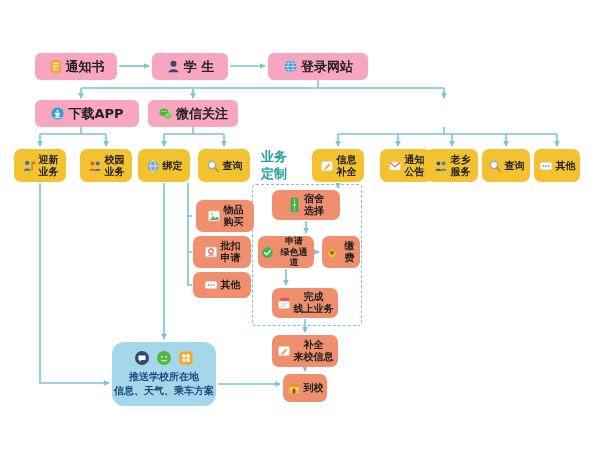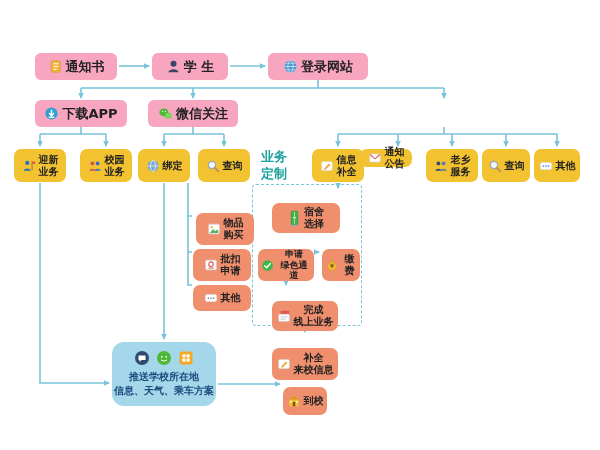--- a/index.html
+++ b/index.html
@@ -6,21 +6,21 @@
   .canvas{position:relative;width:600px;height:450px;background:#fff;overflow:hidden;
           font-family:"DejaVu Sans",sans-serif;}
   svg.arrows{position:absolute;left:0;top:0;z-index:0;}
   .arrow{stroke:var(--arrow,#79c4dd);stroke-width:1.6;fill:none;}
   .ah{fill:var(--arrow,#79c4dd);}
   .dashed{position:absolute;border:1.5px dashed var(--arrow,#8fcfe0);border-radius:4px;z-index:1;box-sizing:border-box;}
   .node{position:absolute;display:flex;align-items:center;justify-content:center;gap:3px;
         border-radius:6px;z-index:2;box-sizing:border-box;padding:2px 3px;}
   .pink{background:var(--pink,#f8a6c0);}
   .yellow{background:var(--yellow,#f2c230);border-radius:7px;}
-  .orange{background:var(--orange,#ef8f6e);border-radius:7px;margin-top:13px;}
+  .orange{background:var(--orange,#ef8f6e);border-radius:7px;}
   .label{font-weight:bold;color:#222;white-space:pre-line;text-align:center;line-height:1.2;}
   .fs13{font-size:13px;}
   .fs10{font-size:10px;}
   .ic{display:inline-flex;flex:none;}
   .ic svg{display:block;}
   .custom-label{position:absolute;color:var(--custom_label,#1fa29e);font-weight:bold;font-size:13px;
                 white-space:pre-line;text-align:center;line-height:1.3;z-index:2;}
   .pushbox{position:absolute;background:var(--blue_box,#a5d7ea);border-radius:12px;display:flex;
            flex-direction:column;align-items:center;justify-content:center;gap:4px;z-index:2;box-sizing:border-box;}
   .push-icons{display:flex;gap:6px;}
@@ -97,21 +97,21 @@
           <circle cx="8" cy="8" r="6.3" fill="#4a97d2"></circle>
           <ellipse cx="8" cy="8" rx="2.8" ry="6.3" fill="none" stroke="#cfe6f5" stroke-width="0.9"></ellipse>
           <line x1="1.7" y1="8" x2="14.3" y2="8" stroke="#cfe6f5" stroke-width="0.9"></line>
           <line x1="2.6" y1="4.6" x2="13.4" y2="4.6" stroke="#cfe6f5" stroke-width="0.7"></line>
           <line x1="2.6" y1="11.4" x2="13.4" y2="11.4" stroke="#cfe6f5" stroke-width="0.7"></line>
         </svg>
       </span>
     <span class="label fs13">登录网站</span>
   </div>
 
-  <div class="node pink" style="left:35px;top:100px;width:92px;height:27px">
+  <div class="node pink" style="left:35px;top:100px;width:104px;height:27px">
     <span class="ic">
         <svg width="15" height="15" viewBox="0 0 16 16">
           <circle cx="8" cy="8" r="6.5" fill="#2e9fd4"></circle>
           <path d="M8,4 V9" stroke="#fff" stroke-width="1.6"></path>
           <path d="M5.5,7.5 L8,10.5 L10.5,7.5" fill="none" stroke="#fff" stroke-width="1.6"></path>
           <line x1="5" y1="12" x2="11" y2="12" stroke="#fff" stroke-width="1.4"></line>
         </svg>
       </span>
     <span class="label fs13">下载APP</span>
   </div>
@@ -185,21 +185,21 @@
     <span class="ic">
         <svg width="14" height="14" viewBox="0 0 16 16">
           <rect x="2" y="3" width="12" height="10" rx="1.2" fill="#fff" stroke="#d8dde2" stroke-width="0.8"></rect>
           <path d="M5,10.5 L10.5,5 L12,6.5 L6.5,12 L4.8,12.2 Z" fill="#f0a43c"></path>
         </svg>
       </span>
     <span class="label fs10">信息
 补全</span>
   </div>
 
-  <div class="node yellow" style="left:360px;top:149px;width:52px;height:18px">
+  <div class="node yellow" style="left:380px;top:149px;width:52px;height:33px">
     <span class="ic">
         <svg width="14" height="14" viewBox="0 0 16 16">
           <rect x="2" y="3.5" width="12" height="9" rx="1.2" fill="#fff" stroke="#d8dde2" stroke-width="0.8"></rect>
           <path d="M2.3,4 L8,9 L13.7,4" fill="none" stroke="#e2574c" stroke-width="1.2"></path>
         </svg>
       </span>
     <span class="label fs10">通知
 公告</span>
   </div>
 

